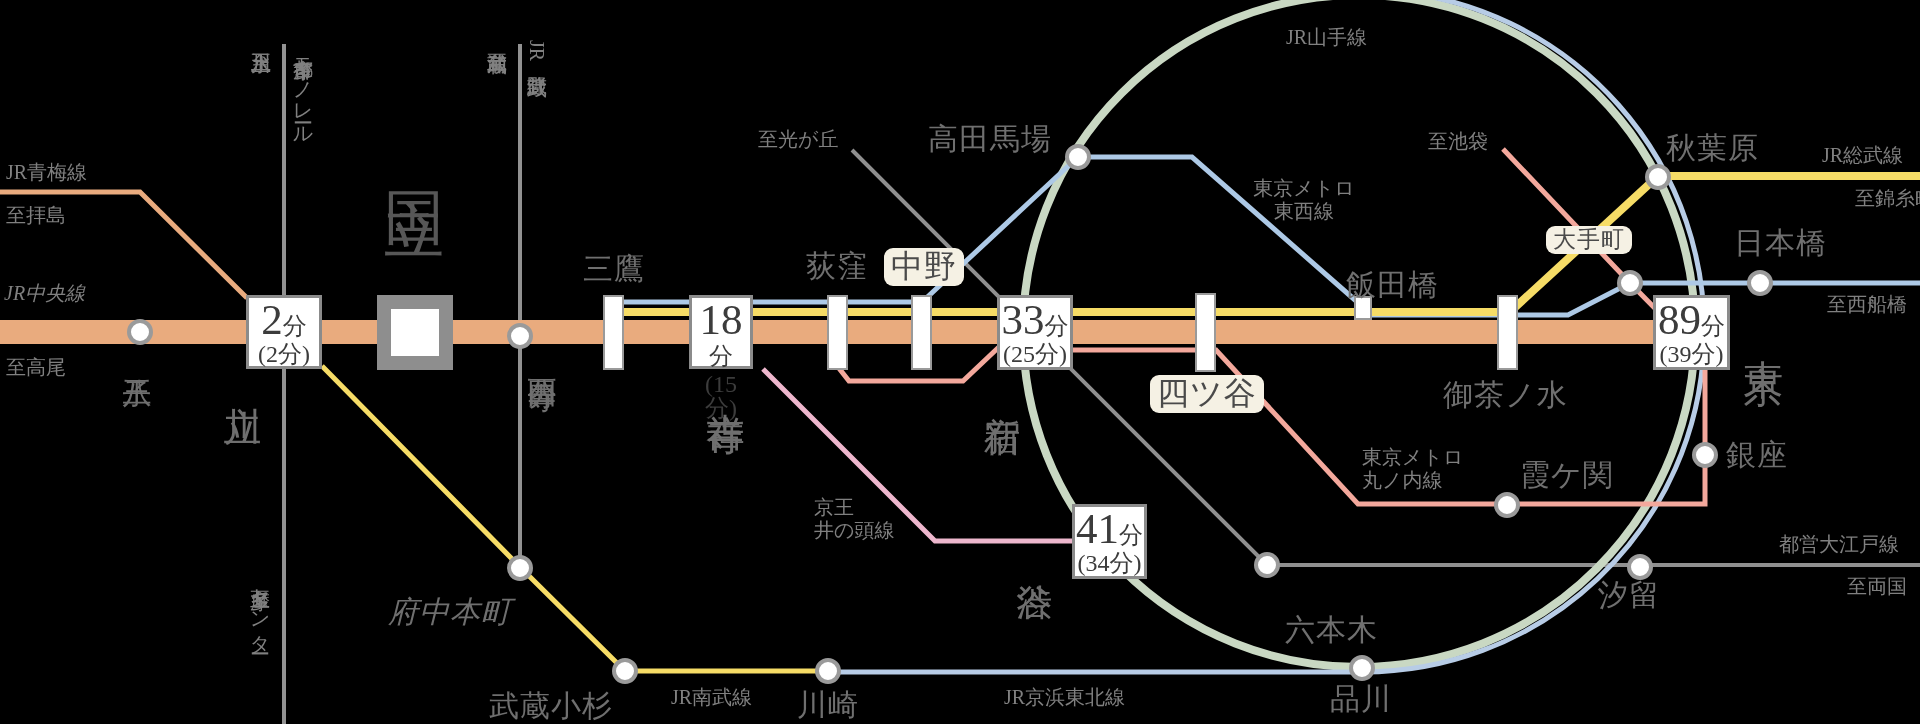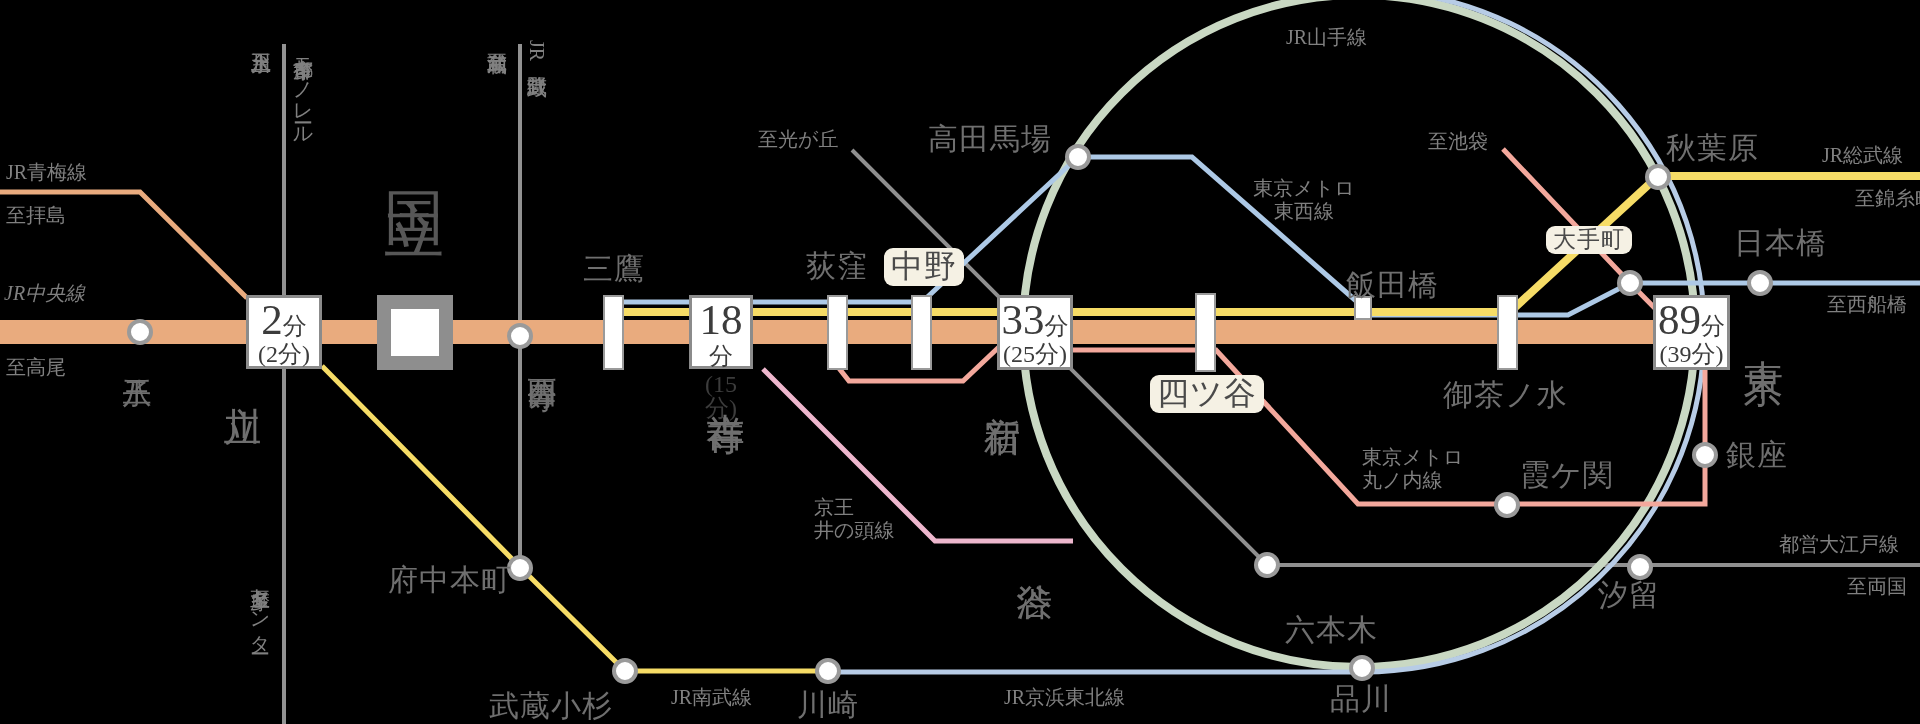--- a/index.html
+++ b/index.html
@@ -86,20 +86,24 @@
     <div class="sub">(2分)</div>
   </div>
   <div class="tbox" style="left:689px;top:295px;width:64px;height:74px;">
     <div><span class="num">18</span><span class="unit">分</span></div>
     <div class="sub">(15分)</div>
   </div>
   <div class="tbox" style="left:997px;top:295px;width:76px;height:75px;">
     <div><span class="num">33</span><span class="unit">分</span></div>
     <div class="sub">(25分)</div>
   </div>
+  <div class="tbox" style="left:1072px;top:504px;width:75px;height:75px;">
+    <div><span class="num">41</span><span class="unit">分</span></div>
+    <div class="sub">(34分)</div>
+  </div>
   <div class="tbox" style="left:1653px;top:295px;width:77px;height:75px;">
     <div><span class="num">89</span><span class="unit">分</span></div>
     <div class="sub">(39分)</div>
   </div>
 
   <div class="lbl st" style="left:583px;top:252px;">三鷹</div>
   <div class="lbl st" style="left:806px;top:249px;">荻窪</div>
   <div class="lbl st halo" style="left:884px;top:248px;font-size:32px;">中野</div>
   <div class="lbl st halo" style="left:1150px;top:375px;font-size:32px;">四ツ谷</div>
   <div class="lbl st" style="left:928px;top:122px;">高田馬場</div>
@@ -108,21 +112,21 @@
   <div class="lbl st halo" style="left:1546px;top:226px;font-size:23px;">大手町</div>
   <div class="lbl st" style="left:1666px;top:131px;">秋葉原</div>
   <div class="lbl st" style="left:1734px;top:226px;">日本橋</div>
   <div class="lbl st" style="left:1726px;top:438px;">銀座</div>
   <div class="lbl st" style="left:1520px;top:458px;">霞ケ関</div>
   <div class="lbl st" style="left:1285px;top:613px;">六本木</div>
   <div class="lbl st" style="left:1598px;top:578px;">汐留</div>
   <div class="lbl st" style="left:1330px;top:682px;">品川</div>
   <div class="lbl st" style="left:797px;top:688px;">川崎</div>
   <div class="lbl st" style="left:489px;top:689px;">武蔵小杉</div>
-  <div class="lbl st" style="left:388px;top:563px;">府中本町</div>
+  <div class="lbl st" style="left:388px;top:595px;font-style:italic;">府中本町</div>
 
   <div class="lbl st v" style="left:121px;top:356px;font-size:29px;">八王子</div>
   <div class="lbl st v" style="left:221px;top:376px;font-size:38px;">立川</div>
   <div class="lbl st v" style="left:526px;top:356px;font-size:29px;">西国分寺</div>
   <div class="lbl st v" style="left:704px;top:383px;font-size:38px;">吉祥寺</div>
   <div class="lbl st v" style="left:981px;top:387px;font-size:37px;">新宿</div>
   <div class="lbl st v" style="left:1014px;top:555px;font-size:36px;">渋谷</div>
   <div class="lbl st v" style="left:1740px;top:328px;font-size:40px;letter-spacing:6px;">東京</div>
 
   <div class="lbl line-lbl" style="left:6px;top:161px;">JR青梅線</div>

